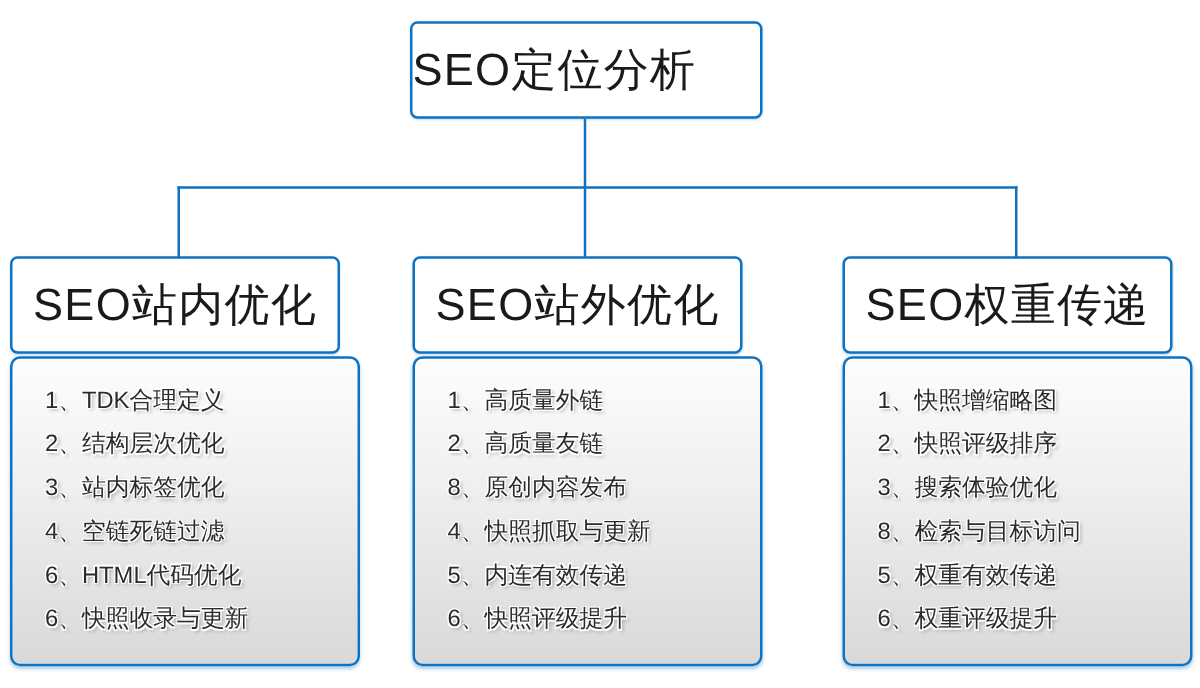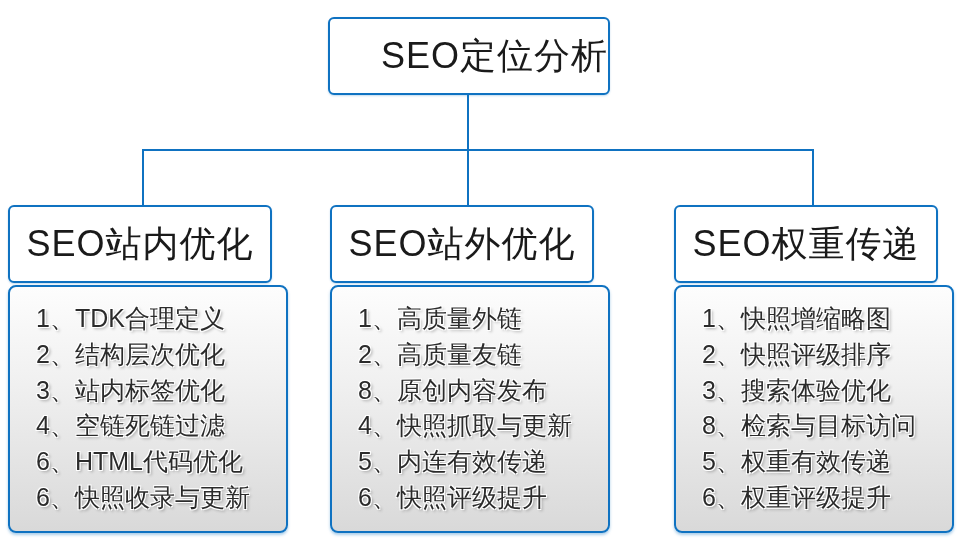--- a/index.html
+++ b/index.html
@@ -12,21 +12,21 @@
   }
   
   .line{position:absolute;background:#0f72c1;}
   .v{width:2px;}
   .h{height:2px;}
   
   .root-box{
     position:absolute;left:328px;top:17px;width:282px;height:78px;
     background:#ffffff;border:2px solid #0f72c1;border-radius:6px;
     box-sizing:border-box;
-    display:flex;align-items:center;justify-content:flex-end;
+    display:flex;align-items:center;justify-content:flex-start;
     box-shadow:0 1px 2px rgba(15,114,193,0.25);
   }
   .root-box .title{
     font-size:36px;color:#1a1a1a;letter-spacing:1px;white-space:nowrap;
   }
   
   .col-header{
     position:absolute;top:205px;width:264px;height:78px;
     background:#ffffff;border:2px solid #0f72c1;border-radius:6px;
     box-sizing:border-box;
@@ -39,21 +39,21 @@
   .col-list{
     position:absolute;top:285px;width:280px;height:248px;
     background:linear-gradient(180deg,#fdfdfd 0%,#f0f0f0 40%,#d9d9d9 100%);
     border:2px solid #0f72c1;border-radius:8px;
     box-sizing:border-box;
     display:flex;flex-direction:column;justify-content:space-evenly;
     padding:8px 10px 10px 26px;
     box-shadow:0 2px 3px rgba(15,114,193,0.35);
   }
   .col-list .item{
-    font-size:25px;color:#2b2b2b;white-space:nowrap;line-height:1;
+    font-size:19px;color:#2b2b2b;white-space:nowrap;line-height:1;
     text-shadow:
       -1px -1px 0 #ffffff, 1px -1px 0 #ffffff,
       -1px  1px 0 #ffffff, 1px  1px 0 #ffffff,
        2px  2px 3px rgba(0,0,0,0.30);
   }
   .x-left{left:8px;}   .x-mid{left:330px;}  .x-right{left:674px;}
 </style>
 </head>
 <body>
 

